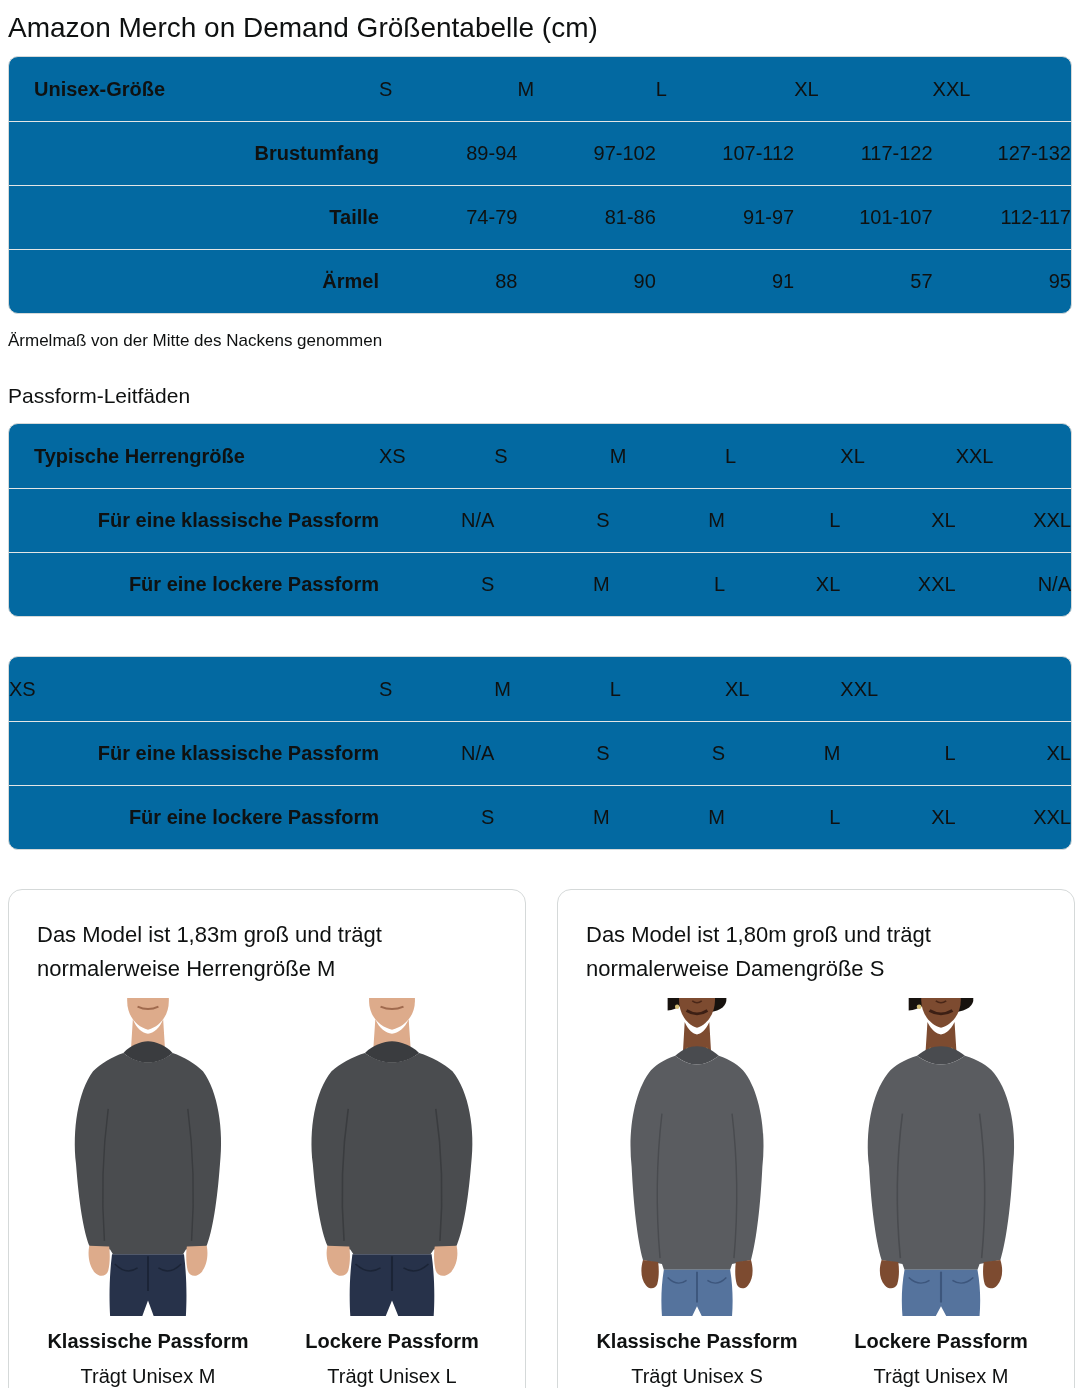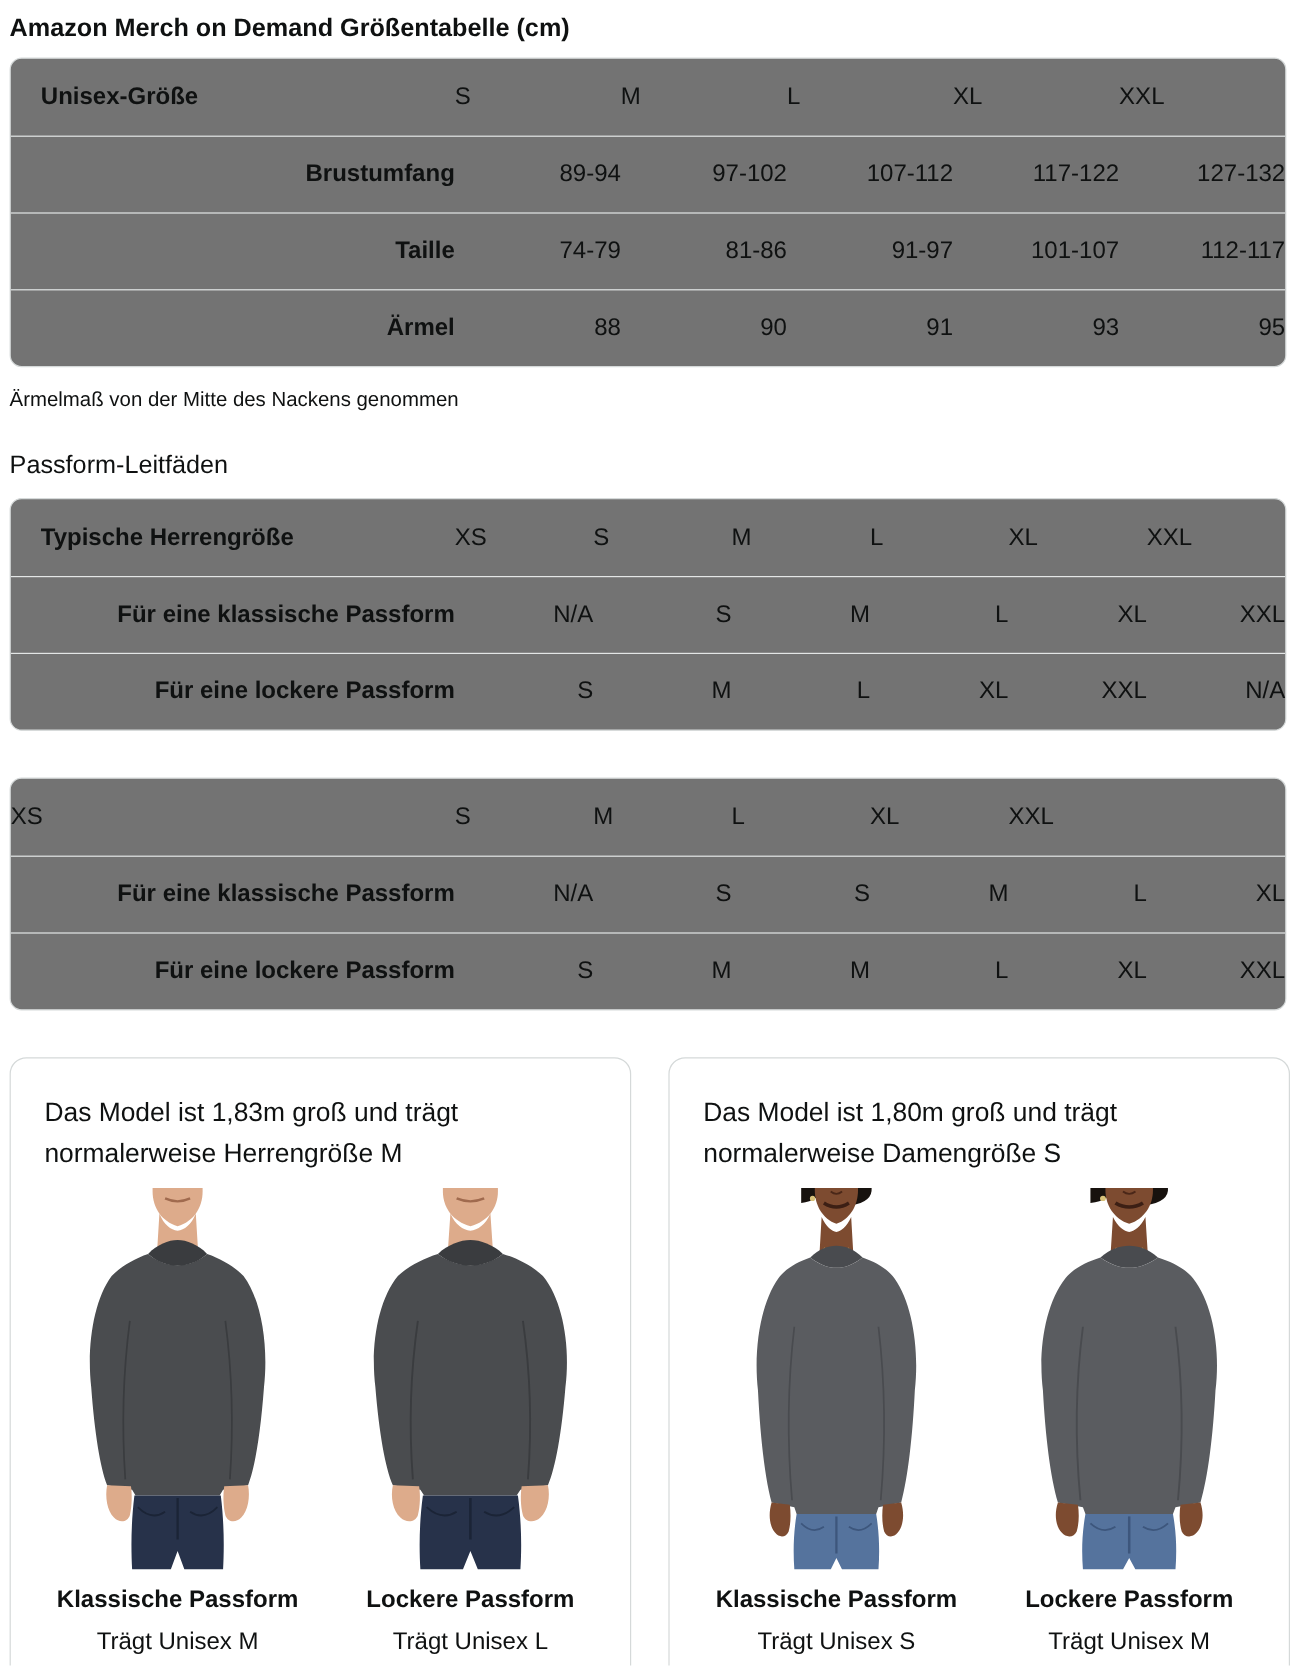--- a/index.html
+++ b/index.html
@@ -12,30 +12,30 @@
   body{
     width:1080px;height:1388px;
     background:#ffffff;
     color:var(--text);
     font-family:"Liberation Sans", sans-serif;
     overflow:hidden;
   }
   .page{padding:8px 8px 0 8px;}
 
   .page-title{
-    font-size:21px;font-weight:700;
+    font-size:28px;font-weight:400;
     margin:4px 0 12px 0;
     padding-left:0;
   }
 
   .size-table{
     border:1px solid var(--table_border);
     border-radius:10px;
     overflow:hidden;
-    background:#737373;
+    background:#0369a1;
   }
   .trow{
     display:grid;
     align-items:center;
     height:64px;
   }
   .cols5{grid-template-columns:370px repeat(5,1fr);}
   .cols6{grid-template-columns:370px repeat(6,1fr);}
   .trow + .trow{border-top:1px solid var(--row_divider);text-align:right;}
   .trow .rlabel{
@@ -130,21 +130,21 @@
       <div class="cell">81-86</div>
       <div class="cell">91-97</div>
       <div class="cell">101-107</div>
       <div class="cell">112-117</div>
     </div>
     <div class="trow cols5">
       <div class="rlabel">Ärmel</div>
       <div class="cell">88</div>
       <div class="cell">90</div>
       <div class="cell">91</div>
-      <div class="cell">93</div>
+      <div class="cell">57</div>
       <div class="cell">95</div>
     </div>
   </div>
 
   <div class="note">Ärmelmaß von der Mitte des Nackens genommen</div>
 
   <div class="section-heading">Passform-Leitfäden</div>
 
   <div class="size-table fit-table">
     <div class="trow cols6">

